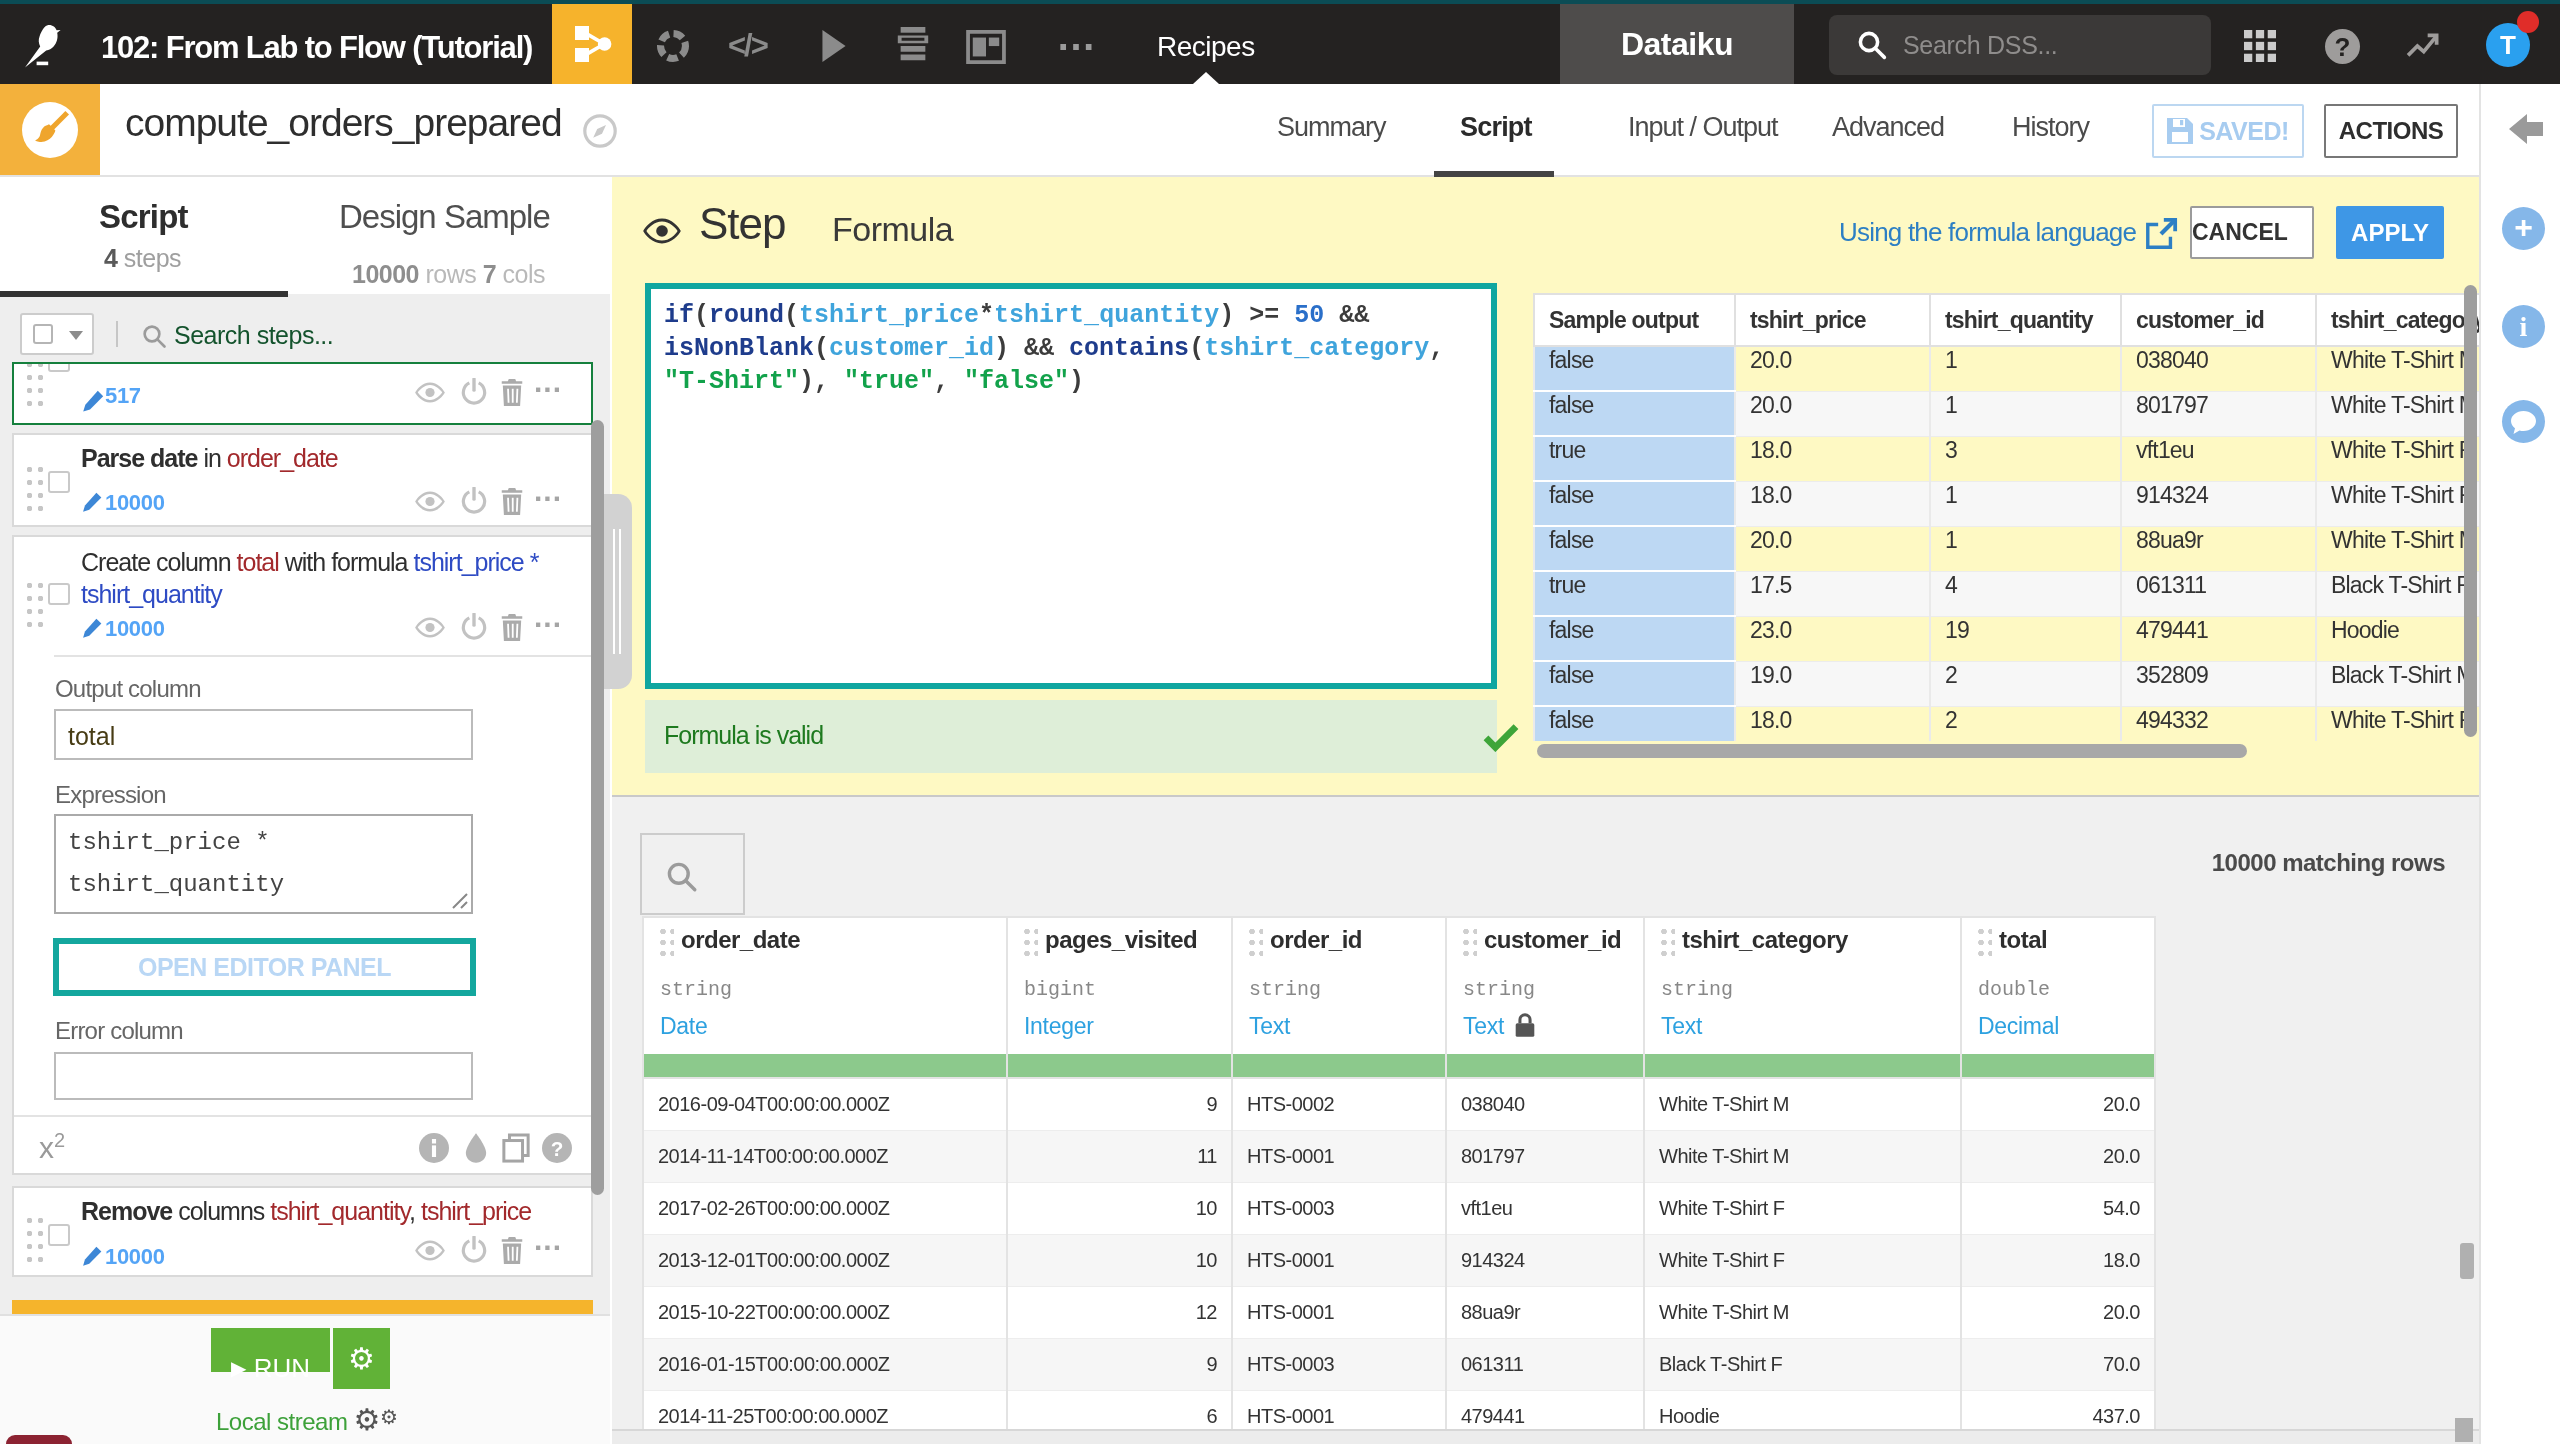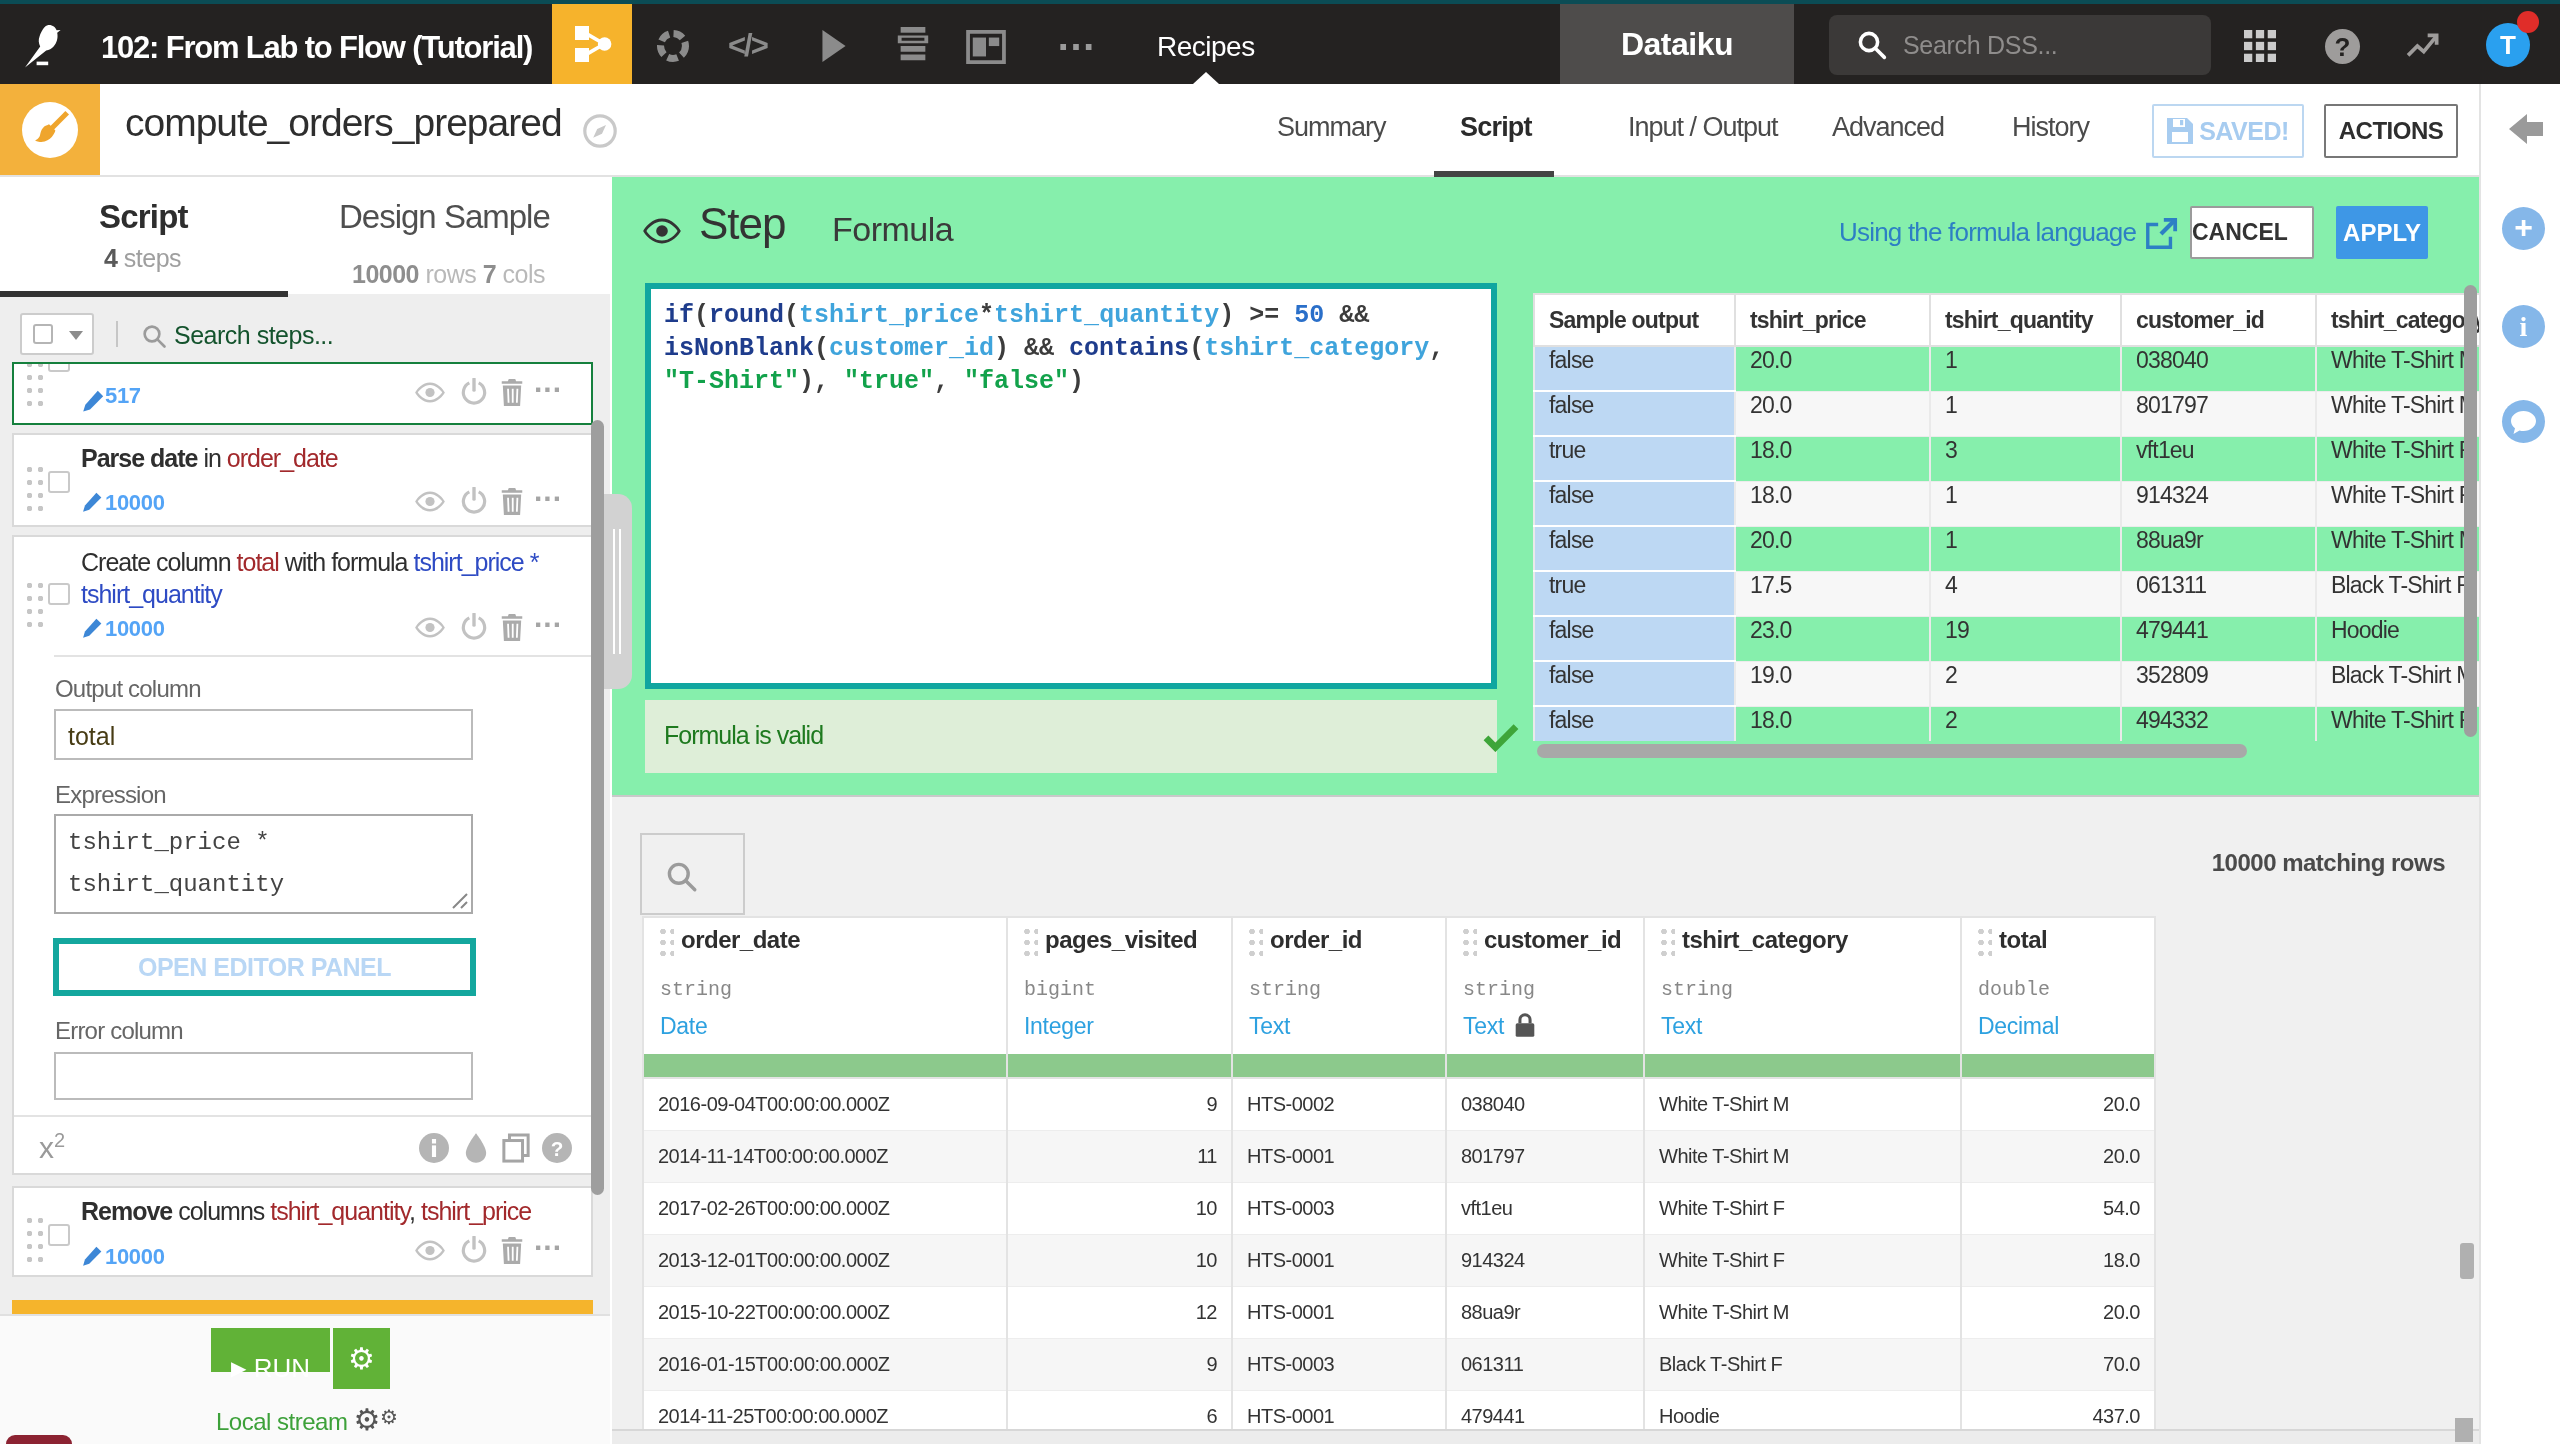--- a/index.html
+++ b/index.html
@@ -3,21 +3,21 @@
 <meta charset="utf-8">
 <style>
 * { margin:0; padding:0; box-sizing:border-box; }
 html,body { width:2560px; height:1444px; overflow:hidden; background:#fff;
   font-family:"Liberation Sans", sans-serif; }
 .abs { position:absolute; }
 #tealline { left:0; top:0; width:2560px; height:4px; background:#0b4c55; }
 #navbar { left:0; top:4px; width:2560px; height:80px; background:#242221; color:#fff; }
 #hdr2 { left:0; top:84px; width:2560px; height:93px; background:#fff; border-bottom:2px solid #e2e2e2; }
 #leftpanel { left:0; top:177px; width:610px; height:1267px; background:#eeeeee; }
-#mainarea { left:612px; top:177px; width:1867px; height:1267px; background:#86efac; }
+#mainarea { left:612px; top:177px; width:1867px; height:1267px; background:#fef9c3; }
 #rightbar { left:2479px; top:84px; width:81px; height:1360px; background:#fff; border-left:2px solid #e3e3e3; }
 .ico { position:absolute; }
 svg { display:block; }
 .kw{color:#1e3c8c}.pu{color:#3c3c3c}.vb{color:#3fa4dc}.nu{color:#2a6fc9}.st{color:#12a24b}
 #sampletbl table{border-collapse:collapse;font-size:23px;letter-spacing:-0.8px;color:#333;table-layout:fixed;width:946px}
 #sampletbl th{background:#fff;font-weight:700;font-size:23px;text-align:left;height:52px;padding:0 0 0 14px;border:2px solid #e0e0e0}
 #sampletbl td{height:44px;padding:0 0 16px 14px;border-left:2px solid #eaeaea;border-right:2px solid #eaeaea;border-bottom:1px solid #ececec;white-space:nowrap;overflow:hidden}
 #sampletbl tr.ev td{background:#f7f7f7}
 #sampletbl table tr td.bl{background:#bdd8f3;border-bottom:2px solid #fff}
 #datatbl table{border-collapse:collapse;font-size:20px;letter-spacing:-0.5px;color:#333;table-layout:fixed}
@@ -291,21 +291,21 @@
     </svg>
     <div class="abs" style="left:87px;top:22px;font-size:44px;color:#333;letter-spacing:-1px">Step</div>
     <div class="abs" style="left:220px;top:33px;font-size:34px;color:#3a3a3a;letter-spacing:-0.5px">Formula</div>
     <div class="abs" style="left:1227px;top:40px;font-size:26px;color:#2d7fc4;letter-spacing:-0.8px">Using the formula language</div>
     <svg class="ico" style="left:1532px;top:40px" width="34" height="34" viewBox="0 0 18 18" fill="none" stroke="#2d7fc4" stroke-width="1.8">
       <path d="M14 10.5V16H2V4h5.5"></path>
       <path d="M10.5 1.5H16.5V7.5" stroke-width="2"></path>
       <path d="M16 2l-7 7" stroke-width="2.2"></path>
     </svg>
     <div class="abs" style="left:1578px;top:29px;width:124px;height:53px;border:2px solid #9b9b9b;border-radius:2px;background:#fff;color:#333;font-size:23px;font-weight:700;line-height:49px">CANCEL</div>
-    <div class="abs" style="left:1724px;top:29px;width:92px;height:53px;border-radius:2px;background:#3e97e6;color:#fff;font-size:24px;font-weight:700;text-align:center;line-height:53px">APPLY</div>
+    <div class="abs" style="left:1724px;top:29px;width:108px;height:53px;border-radius:2px;background:#3e97e6;color:#fff;font-size:24px;font-weight:700;text-align:center;line-height:53px">APPLY</div>
     <div class="abs" style="left:33px;top:106px;width:852px;height:406px;border:6px solid #10a6a0;background:#fff;font-family:'Liberation Mono',monospace;font-size:25px;font-weight:700;line-height:33px;white-space:pre"><div class="abs" style="left:13px;top:10px"><span class="kw">if</span><span class="pu">(</span><span class="kw">round</span><span class="pu">(</span><span class="vb">tshirt_price</span><span class="pu">*</span><span class="vb">tshirt_quantity</span><span class="pu">) &gt;= </span><span class="nu">50</span><span class="pu"> &amp;&amp;</span><br><span class="kw">isNonBlank</span><span class="pu">(</span><span class="vb">customer_id</span><span class="pu">) &amp;&amp; </span><span class="kw">contains</span><span class="pu">(</span><span class="vb">tshirt_category</span><span class="pu">,</span><br><span class="st">"T-Shirt"</span><span class="pu">), </span><span class="st">"true"</span><span class="pu">, </span><span class="st">"false"</span><span class="pu">)</span></div></div>
     <div class="abs" style="left:33px;top:523px;width:852px;height:73px;background:#deeed8">
     <div class="abs" style="left:19px;top:21px;font-size:25px;color:#1e7a1f;letter-spacing:-1px">Formula is valid</div>
     <svg class="ico" style="left:838px;top:22px" width="36" height="30" viewBox="0 0 19 16">
         <path d="M1.5 8.5l5 5L17.5 2.5" fill="none" stroke="#3ea539" stroke-width="3.6"></path>
       </svg>
   </div>
     <div class="abs" id="sampletbl" style="left:921px;top:116px;width:946px;height:448px;overflow:hidden">
       <table>
         <colgroup>

